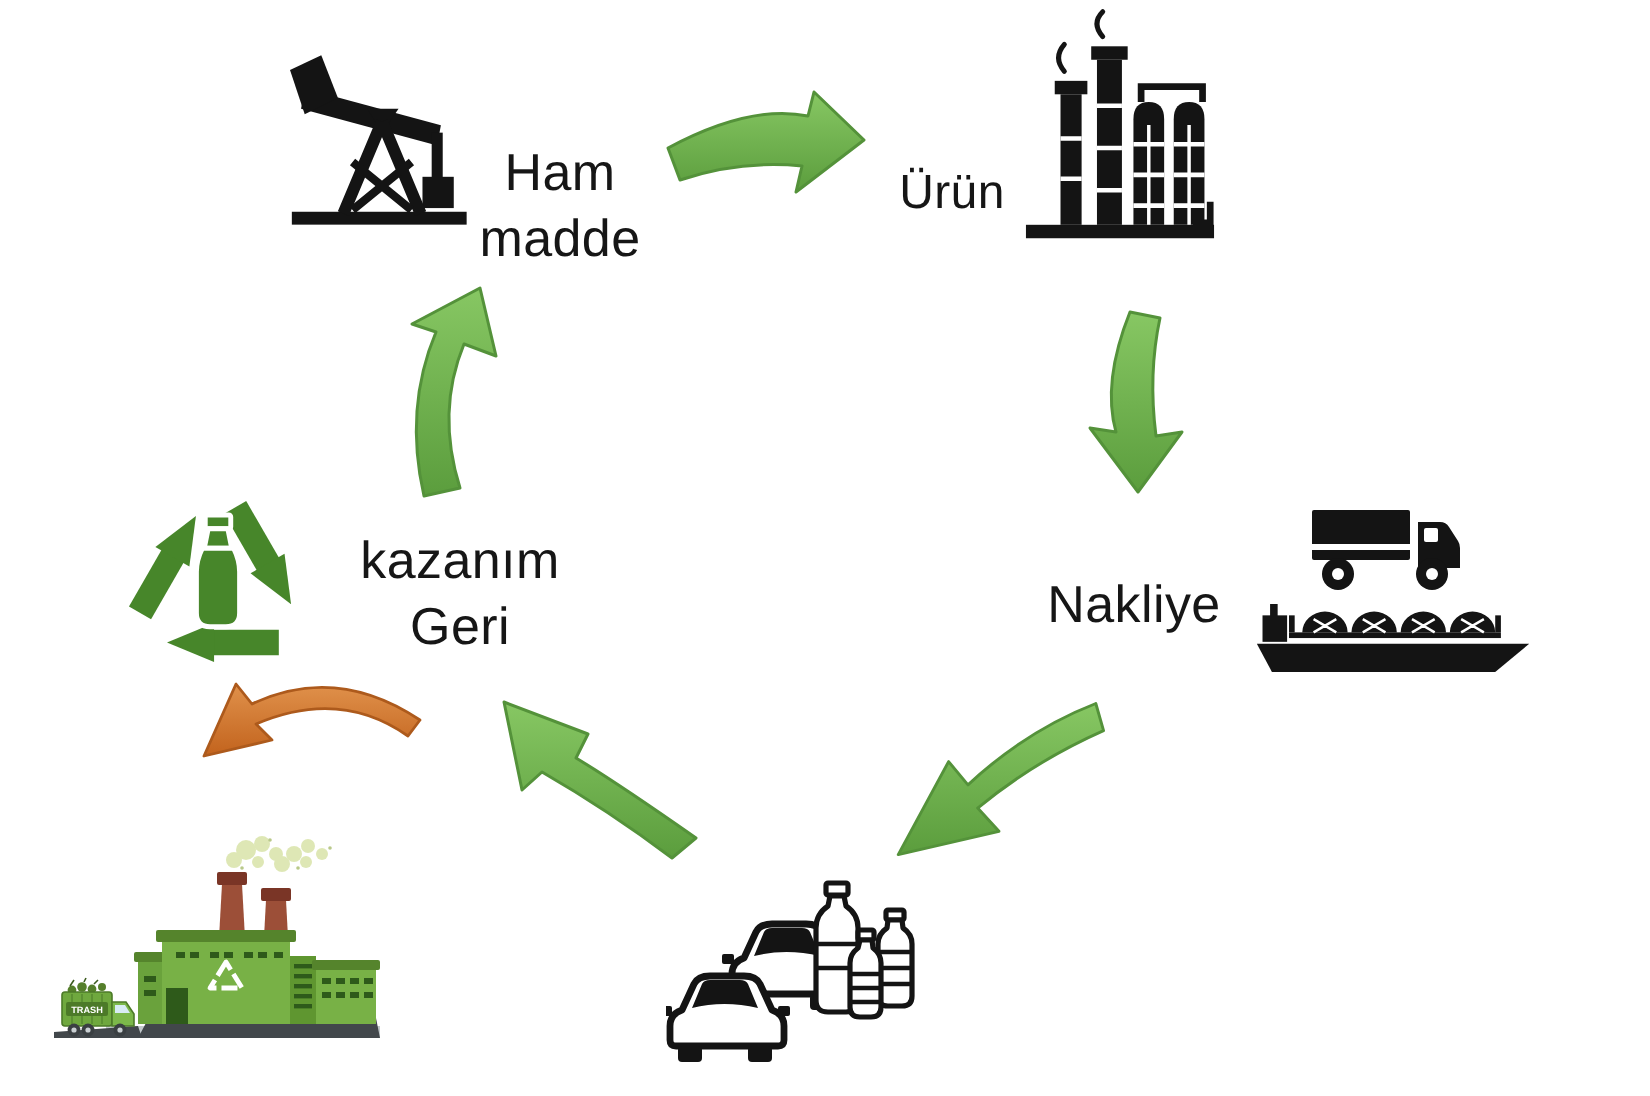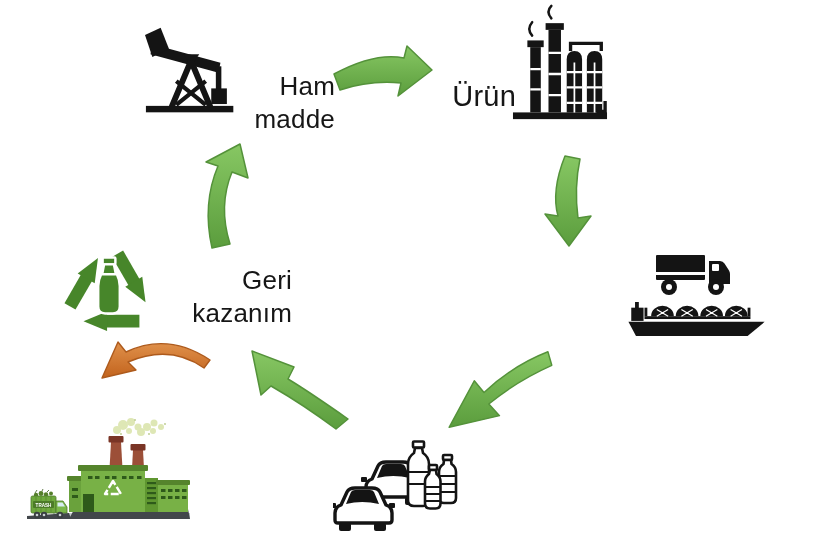--- a/index.html
+++ b/index.html
@@ -2,24 +2,24 @@
 <html><head>
 <meta charset="utf-8">
 <style>
   html,body{margin:0;padding:0;background:#fff;}
   .canvas{
     position:relative;width:825px;height:548px;background:#ffffff;overflow:hidden;
     font-family:"Liberation Sans",sans-serif;color:#1a1a1a;
   }
   .abs{position:absolute;}
   .label{
-    position:absolute;text-align:right;color:#161616;
+    position:absolute;text-align:center;color:#161616;
     font-size:26px;line-height:33px;letter-spacing:0.2px;
   }
-  .label.big{font-size:29px;}
+  .label.big{font-size:24px;}
   svg{display:block;}
 </style>
 </head>
 <body>
 
 <div class="canvas">
 
   <svg width="0" height="0" class="abs" aria-hidden="true">
     <defs>
       <linearGradient id="gg" x1="0" y1="0" x2="0" y2="1">
@@ -78,20 +78,21 @@
     </g>
     <path d="M61,36 V28 H93 V36" stroke="#141414" stroke-width="3.5" fill="none"></path>
     <path d="M88,99 h9 V88" stroke="#141414" stroke-width="3.5" fill="none"></path>
     <path d="M21,20 q-6,-7 0,-14 M41,2 q-6,-7 0,-13" stroke="#141414" stroke-width="2.6" fill="none" stroke-linecap="round"></path>
   </svg>
 
   <svg class="abs" style="left:538px;top:153px" width="62" height="96" viewBox="0 0 62 96">
     <path d="M27,3 Q13,38 20,63 L7,61 L31,93 L53,63 L40,65 Q36,34 42,6 Z" fill="url(#gg)" stroke="#54923a" stroke-width="1.5" stroke-linejoin="round"></path>
   </svg>
 
+  <div class="label" style="left:512px;top:286px;width:110px">Nakliye</div>
 
   <svg class="abs" style="left:656px;top:250px" width="76" height="48" viewBox="0 0 76 48">
     <g fill="#141414">
       <rect x="0" y="5" width="49" height="25" rx="1"></rect>
       <path d="M53,11 h11 q3,0 4.5,2.5 l4.5,7 q1,1.5 1,3.5 v10 h-21 z"></path>
       <circle cx="13" cy="37" r="8"></circle>
         <circle cx="60" cy="37" r="8"></circle>
     </g>
     <rect x="0" y="22" width="49" height="3" fill="#ffffff"></rect>
     <rect x="56" y="14" width="7" height="7" rx="1" fill="#ffffff"></rect>
@@ -150,22 +151,22 @@
       <path d="M26,30 h6 l0.5,4 q4,3 4,7.5 v22 q0,5 -5,5 h-5.5 q-5,0 -5,-5 V41.5 q0,-4.5 4,-7.5 z"></path>
       <path d="M22,47 h14 M22,54 h14 M22,61 h14" fill="none" stroke-width="2.2"></path>
     </g>
   </svg>
 
   <svg class="abs" style="left:246px;top:345px" width="110" height="85" viewBox="0 0 110 85">
     <path d="M102,74 Q62,46 42,34 L48,22 L6,6 L15,50 L25,41 Q58,60 90,84 Z" fill="url(#gg)" stroke="#54923a" stroke-width="1.5" stroke-linejoin="round"></path>
   </svg>
 
   <div class="label" style="left:168px;top:264px;width:124px">
+    <div>kazanım</div>
     <div>Geri</div>
-    <div>kazanım</div>
   </div>
 
   <svg class="abs" style="left:54px;top:231px" width="110" height="103" viewBox="0 0 110 105">
     <defs>
       <g id="rseg">
         <line x1="86" y1="92" x2="52" y2="92" stroke="#47862a" stroke-width="13"></line>
         <polygon points="53,82 29,92 53,102" fill="#47862a"></polygon>
       </g>
     </defs>
     <use href="#rseg"></use>

